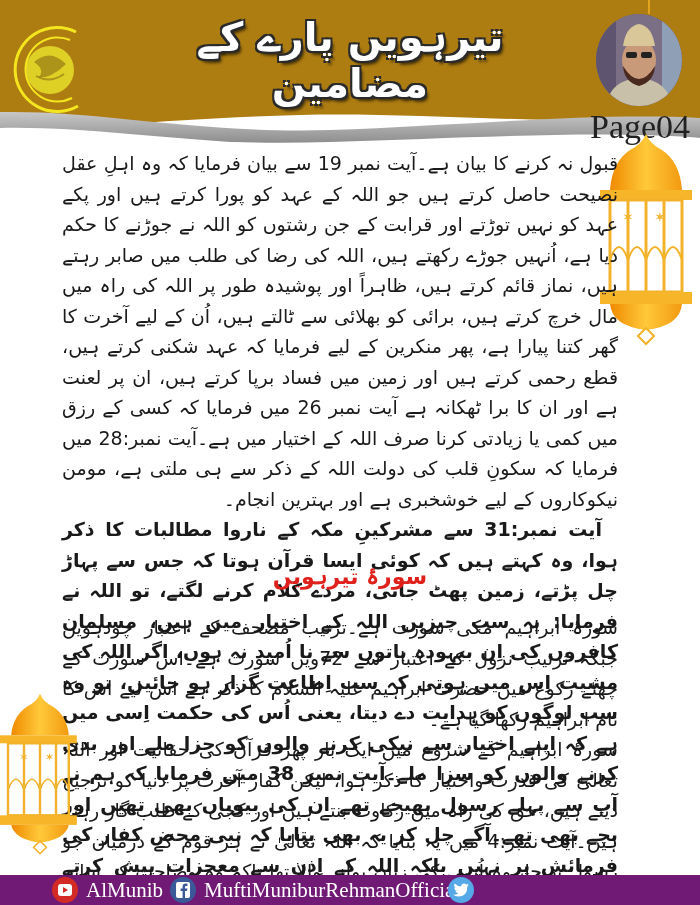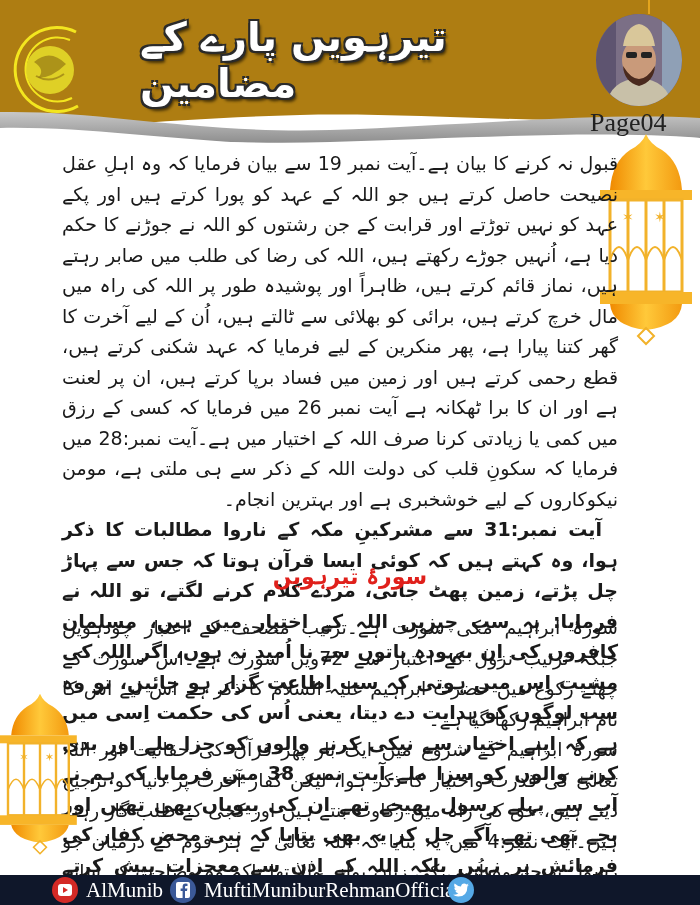--- a/index.html
+++ b/index.html
@@ -1,33 +1,33 @@
 <!DOCTYPE html>
 <html><head>
 <meta charset="utf-8">
 <style>
   html, body { margin:0; padding:0; }
   body { width:700px; height:905px; position:relative; overflow:hidden; background:#ffffff; font-family:"DejaVu Sans", sans-serif; }
   .header { position:absolute; left:0; top:0; width:700px; height:150px; }
   .header svg { position:absolute; left:0; top:0; }
-  .title { position:absolute; left:140px; top:14px; width:420px; text-align:left; font-family:"DejaVu Sans", sans-serif; font-weight:bold; font-size:40px; color:#ffffff; direction:rtl;
+  .title { position:absolute; left:140px; top:14px; width:420px; text-align:center; font-family:"DejaVu Sans", sans-serif; font-weight:bold; font-size:40px; color:#ffffff; direction:rtl;
     text-shadow: 2px 2px 0 #2a2a2a, -2px -2px 0 #2a2a2a, 2px -2px 0 #2a2a2a, -2px 2px 0 #2a2a2a, 3px 4px 3px rgba(0,0,0,0.6); }
   .logo { position:absolute; left:6px; top:18px; width:90px; height:100px; }
   .avatar { position:absolute; left:596px; top:14px; width:86px; height:92px; border-radius:50%; overflow:hidden; background:#6b5f73; }
-  .page-label { position:absolute; left:590px; top:108px; font-family:"Liberation Serif", serif; font-size:26px; color:#222; }
+  .page-label { position:absolute; left:590px; top:108px; font-family:"Liberation Serif", serif; font-size:34px; color:#222; }
   .hang-line { position:absolute; left:648px; top:0; width:2px; height:14px; background:#e3a41d; }
   .content { position:absolute; left:62px; top:148px; width:556px; direction:rtl; text-align:justify; text-align-last:right; font-family:"DejaVu Sans", sans-serif; font-size:19px; line-height:30.5px; color:#1a1a1a; }
   .content p { margin:0; text-indent:0; }
   .content p.indent { text-indent:16px;font-weight:bold; }
   .section-heading { position:absolute; left:0; top:564px; width:700px; text-align:center; direction:rtl; font-family:"DejaVu Sans", sans-serif; font-size:22px; font-weight:bold; color:#e0201b; }
   .content2 { top:612px; }
   .lantern { position:absolute; }
   .lantern-right { left:596px; top:130px; width:100px; height:220px; }
   .lantern-left { left:0; top:670px; width:80px; height:205px; }
-  .footer { position:absolute; left:0; top:875px; width:700px; height:30px; background:#0f172a; display:flex; align-items:center; }
+  .footer { position:absolute; left:0; top:875px; width:700px; height:30px; background:#701a75; display:flex; align-items:center; }
   .social { display:flex; align-items:center; position:absolute; top:0; height:30px; }
   .social .ic { width:26px; height:26px; border-radius:50%; display:flex; align-items:center; justify-content:center; margin-right:8px; }
   .social .lbl { font-family:"Liberation Serif", serif; font-size:21px; color:#ffffff; }
   .yt { background:#d42a26; }
   .fb { background:#3b5998; }
   .tw { background:#55a9e6; }
 </style>
 </head>
 <body>
 

